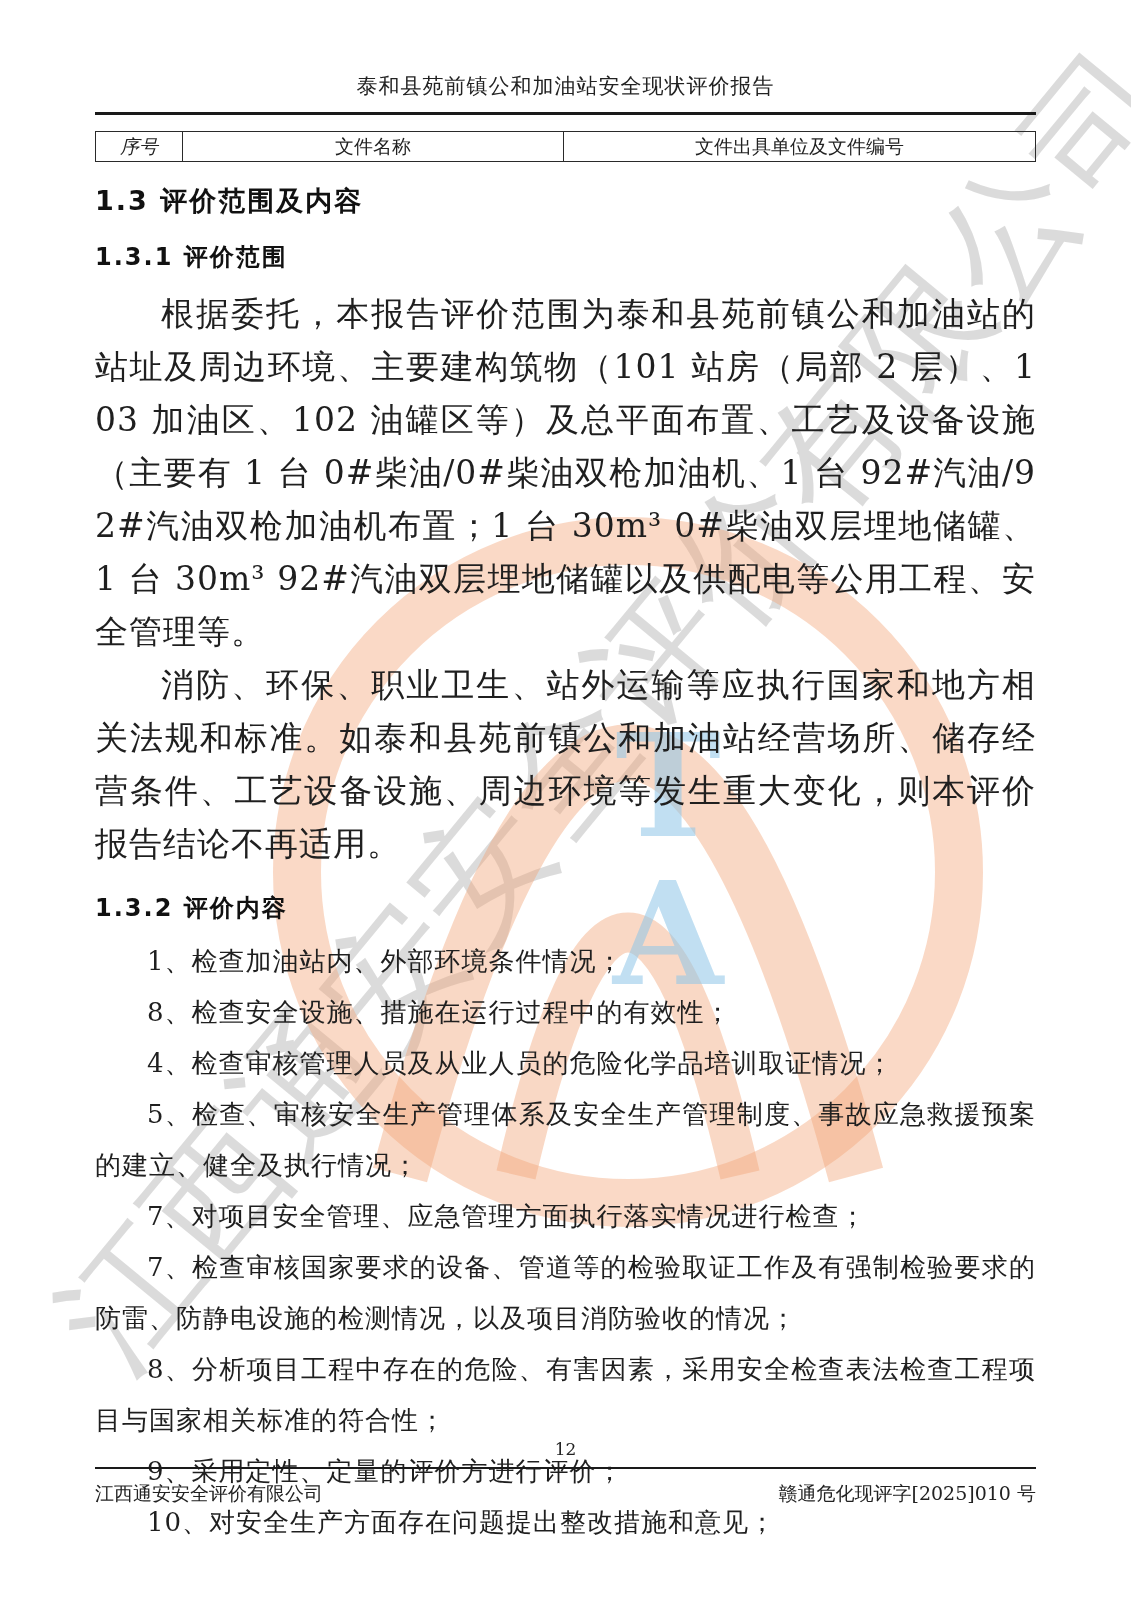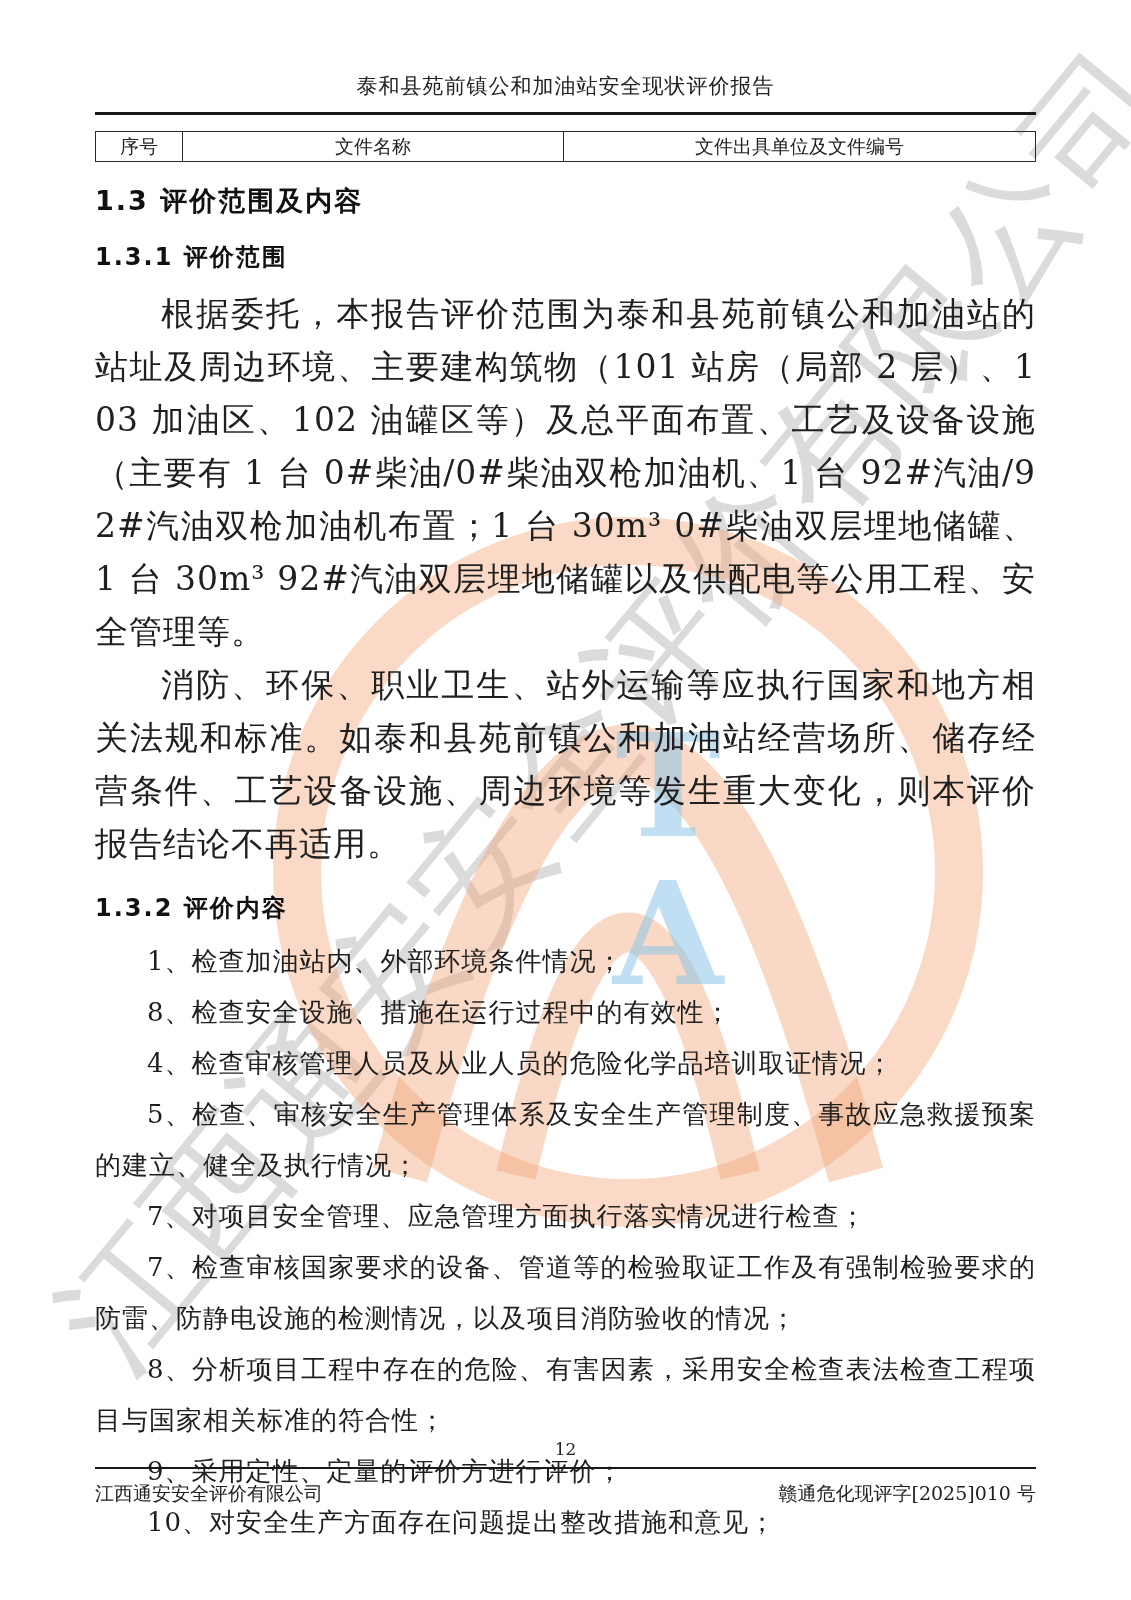--- a/index.html
+++ b/index.html
@@ -58,21 +58,21 @@
     width:941px;margin:16px auto 0;
     border-collapse:collapse;
     font-size:19px;color:#222;
     table-layout:fixed;
   }
   table.doc-table td{
     border:1.5px solid #2a2a2a;
     text-align:center;vertical-align:middle;
     height:29px;padding:0 4px;
   }
-  td.c-no{width:78px;}
+  td.c-no{width:78px;font-style:italic;}
   td.c-name{width:372px;}
   td.c-unit{width:auto;}
   td.note-cell{height:28px;}
   h2.sec{
     margin:21px 0 0 95px;
     font-family:"DejaVu Sans","Liberation Sans",sans-serif;
     font-weight:bold;font-size:27px;letter-spacing:2px;color:#111;
   }
   h3.sec{
     margin:22px 0 0 95px;

